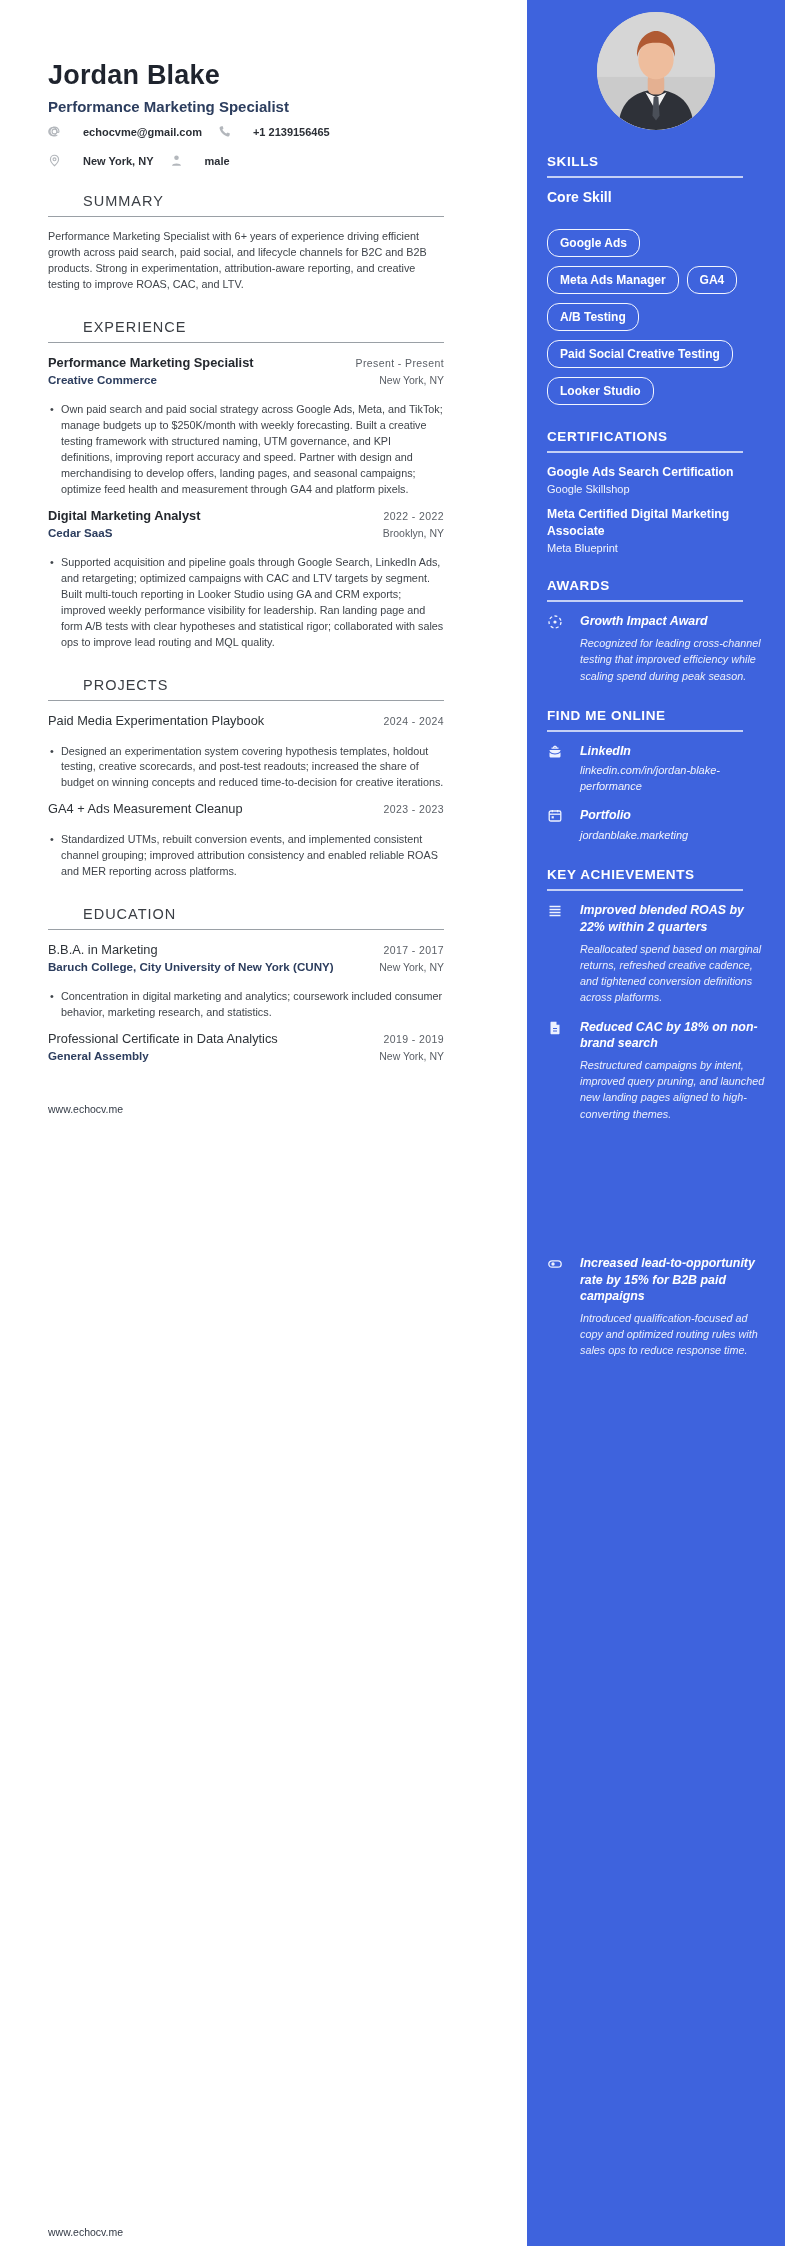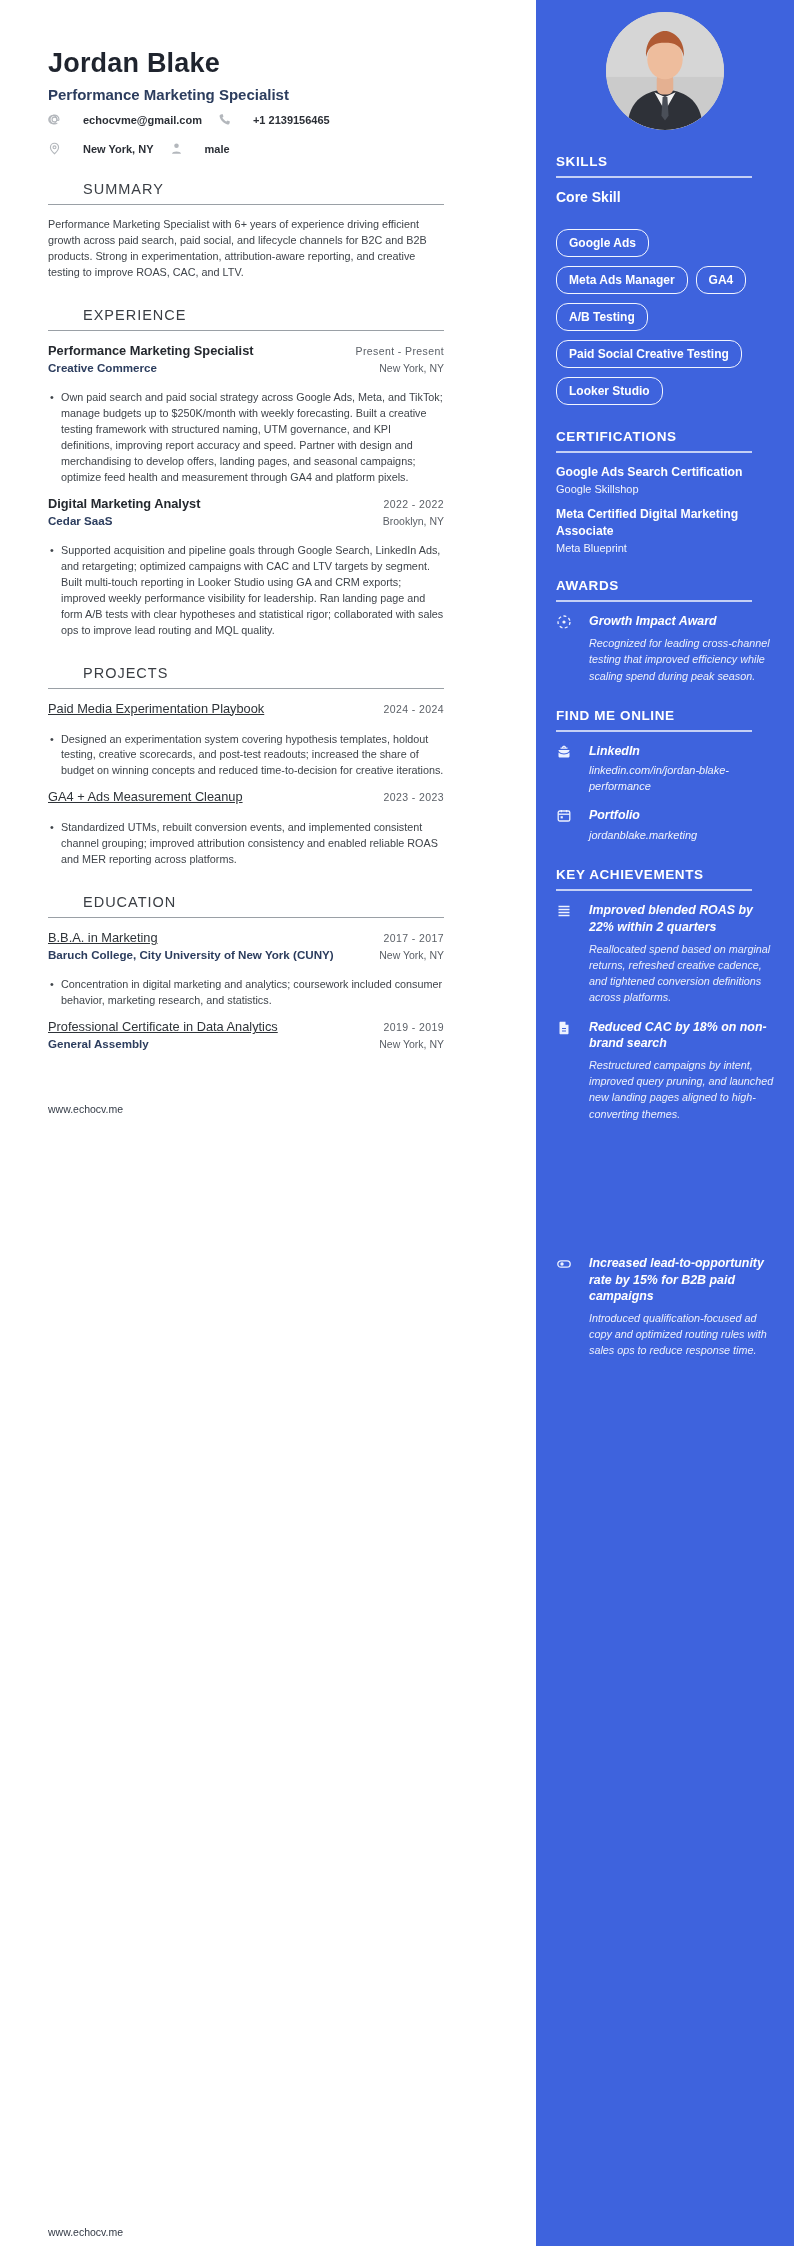--- a/index.html
+++ b/index.html
@@ -1,51 +1,51 @@
 <!DOCTYPE html>
 <html><head>
 <meta charset="utf-8">
 <style>
   * { margin:0; padding:0; box-sizing:border-box; }
   html,body { background:#ffffff; }
   body { font-family:"Liberation Sans","DejaVu Sans",sans-serif; color:#40454b; }
   .canvas { position:relative; width:794px; height:2246px; background:#ffffff; overflow:hidden; }
 
   
-  .main { position:absolute; left:0; top:4px; width:472px; padding:44px 28px 0 48px; }
+  .main { position:absolute; left:0; top:16px; width:472px; padding:44px 28px 0 48px; }
   .name { font-size:27px; font-weight:700; color:#1f242e; letter-spacing:.2px; }
   .headline { font-size:15px; font-weight:600; color:#2c3d5e; margin-top:7px; }
   .contact-row { display:flex; align-items:center; gap:16px; margin-top:10px; flex-wrap:wrap; }
   .contact-item { display:flex; align-items:flex-end; gap:22px; font-size:11px; font-weight:700; color:#2b2f36; }
   .cicon { width:13px; height:13px; color:#b3b7bc; flex:0 0 auto; }
   .cicon svg { width:100%; height:100%; display:block; }
 
   .section { margin-top:26px; }
   .sec-title { font-size:14.5px; font-weight:400; color:#3a3e44; letter-spacing:1px;margin-left:35px; }
   .sec-rule { border:none; border-top:1.6px solid #9aa0a6; margin-top:7px; margin-bottom:12px; }
   .para { font-size:10.8px; line-height:1.48; color:#3f444a; }
 
   .entry { margin-top:10px; }
   .entry:first-of-type { margin-top:0; }
   .erow { display:flex; justify-content:space-between; align-items:baseline; }
   .etitle { font-size:12.8px; font-weight:700; color:#24282e; }
-  .etitle.plain { font-weight:400; color:#2e3338;text-decoration:underline; }
+  .etitle.plain { font-weight:400; color:#2e3338; }
   .edate { font-size:10.5px; color:#5a5f66; white-space:nowrap; letter-spacing:.4px; }
   .eorg { font-size:11.6px; font-weight:600; color:#2c3d5e; margin-top:3px; }
   .eloc { font-size:10.5px; color:#5a5f66; font-weight:400; }
   ul.bullets { list-style:none; margin-top:16px; }
   ul.bullets li { position:relative; padding-left:13px; font-size:10.8px; line-height:1.48; color:#3f444a; }
   ul.bullets li::before { content:"•"; position:absolute; left:2px; top:0; color:#3f444a; }
 
   .footer { position:absolute; left:48px; font-size:10.5px; color:#333a46; }
   .footer.p1 { top:1103px; }
   .footer.p2 { top:2226px; }
 
   
-  .sidebar { position:absolute; right:0; top:0; width:258px; height:2246px; background:#3e63dd; padding:12px 20px 0 20px; color:#ffffff; }
+  .sidebar { position:absolute; right:9px; top:0; width:258px; height:2246px; background:#3e63dd; padding:12px 20px 0 20px; color:#ffffff; }
   .avatar { width:118px; height:118px; border-radius:50%; overflow:hidden; margin:0 auto; display:block; background:#d7d7d7; }
   .avatar svg { width:100%; height:100%; display:block; }
 
   .sb-section { margin-top:24px; }
   .sb-title { font-size:13.5px; font-weight:700; color:#ffffff; letter-spacing:.6px; }
   .sb-rule { border:none; border-top:2px solid rgba(255,255,255,.7); margin-top:7px; margin-bottom:11px; width:196px; }
   .sb-sub { font-size:14px; font-weight:700; margin-bottom:24px; }
   .chips { display:flex; flex-wrap:wrap; gap:9px 8px; }
   .chip { border:1.5px solid #f2f5ff; border-radius:12px; padding:6px 12px; font-size:12px; font-weight:700; color:#ffffff; white-space:nowrap; }
 

